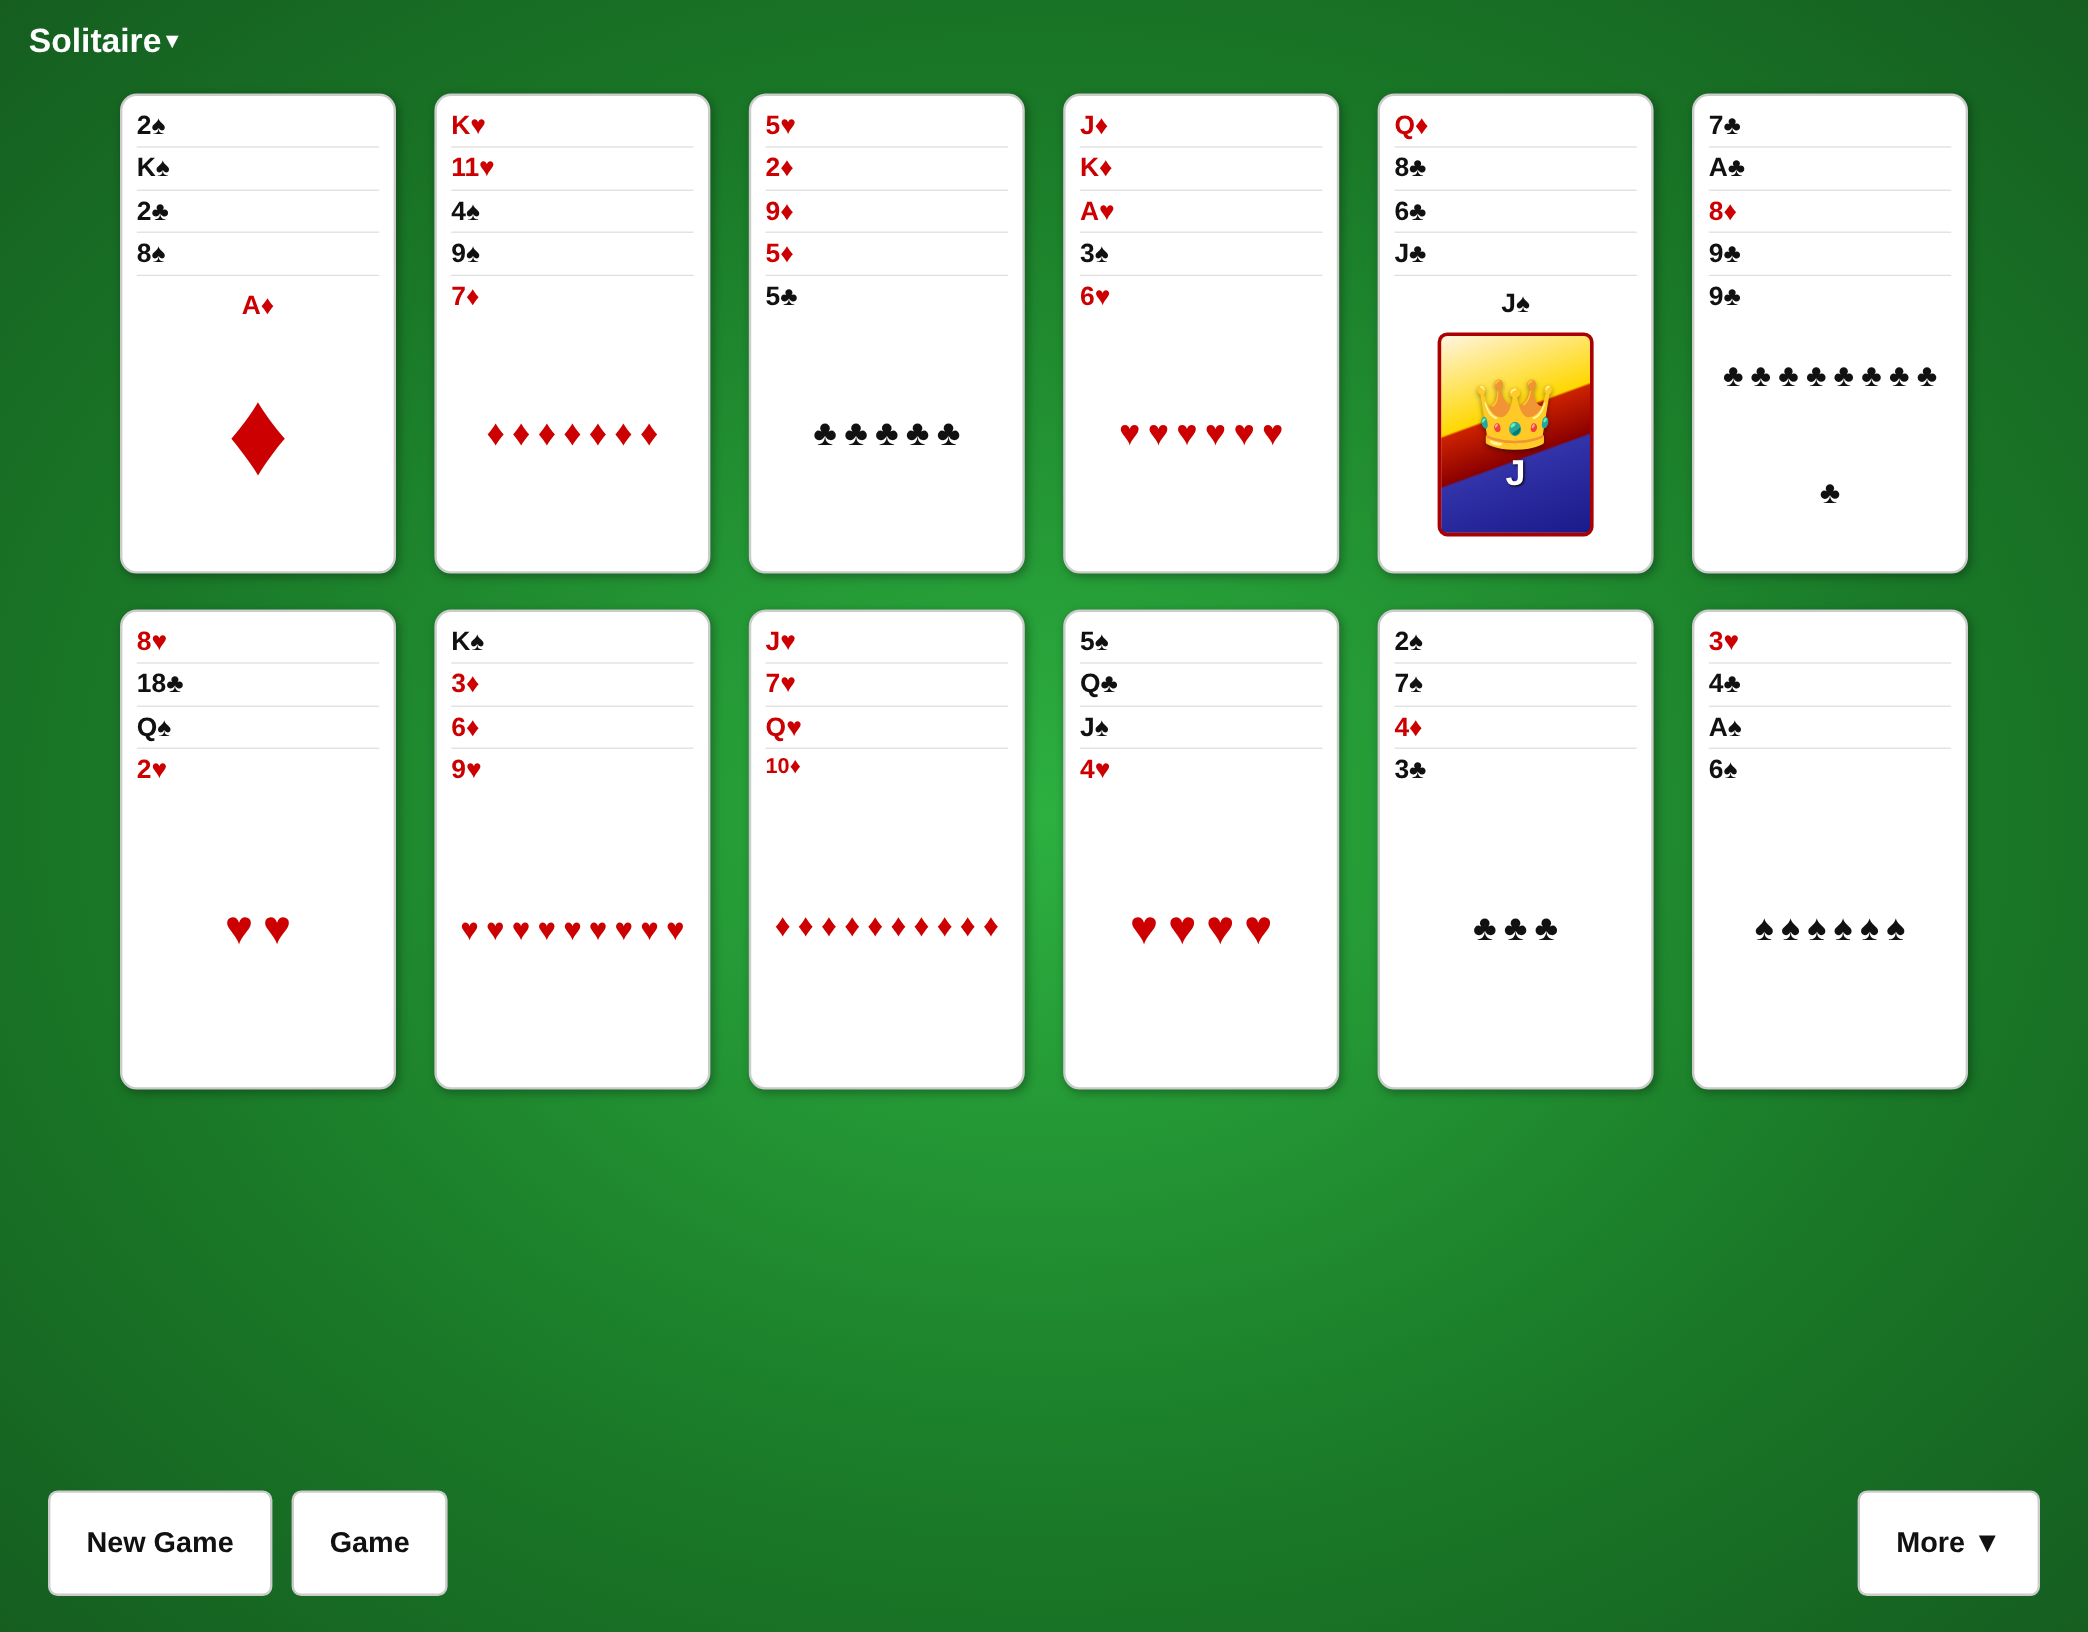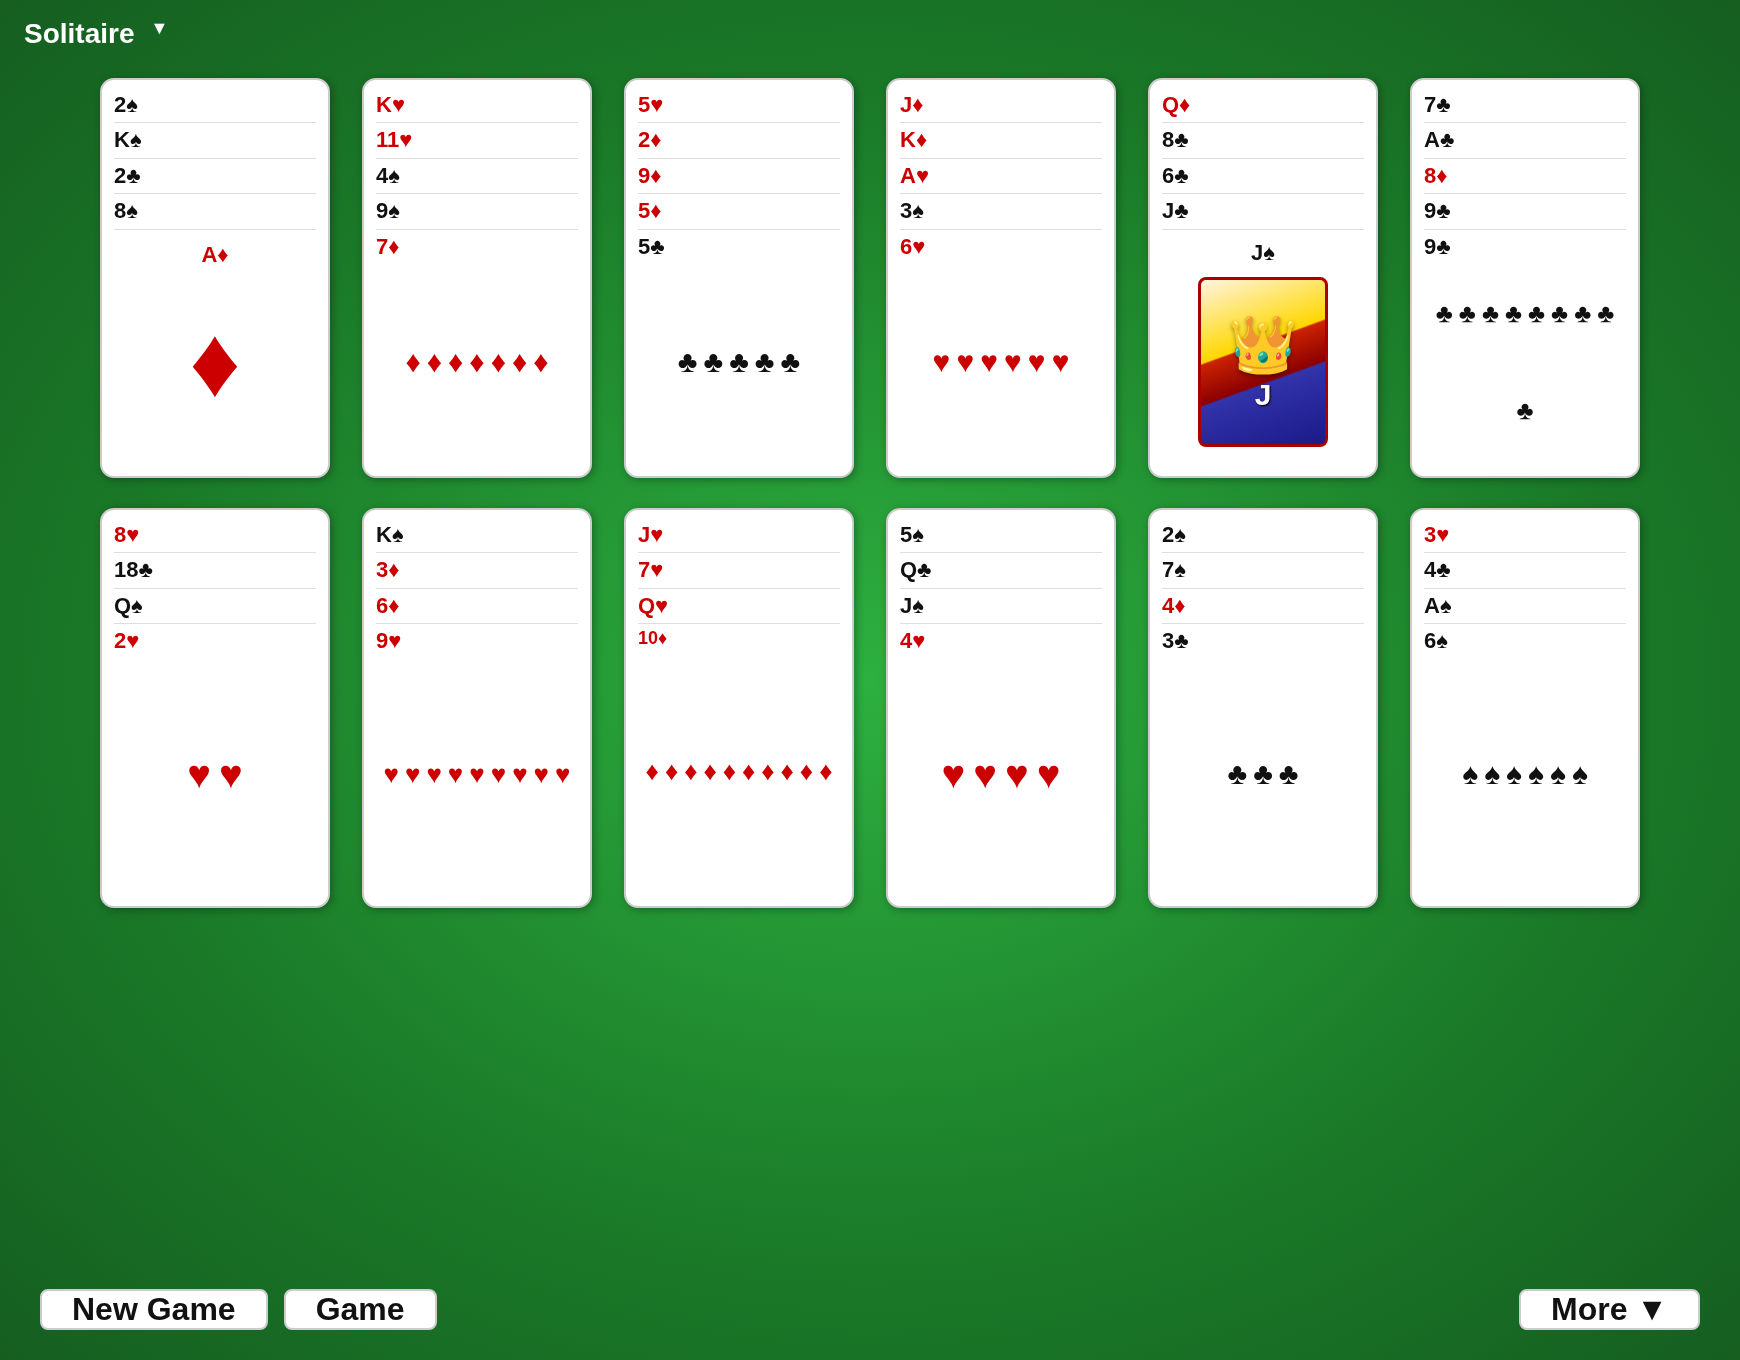--- a/index.html
+++ b/index.html
@@ -15,22 +15,22 @@
     .header {
       padding: 18px 24px;
       display: flex;
       align-items: center;
     }
     .header-title {
       color: white;
       font-size: 28px;
       font-weight: bold;
       display: flex;
-      align-items: flex-start;
-      gap: 16px;
+      align-items: center;
+      gap: 0;
     }
     .game-area {
       display: flex;
       flex-direction: column;
       gap: 30px;
       padding: 10px 80px;
       align-items: center;
     }
     .row {
       display: flex;
@@ -81,22 +81,22 @@
       align-items: center;
     }
     .footer-left {
       display: flex;
       gap: 16px;
     }
     .btn {
       background: white;
       border: 2px solid #ccc;
       border-radius: 8px;
-      padding: 0 30px;
-      font-size: 32px;
+      padding: 28px 30px;
+      font-size: 24px;
       font-weight: bold;
       cursor: pointer;
       color: #111;
     }
   </style>
 </head>
 <body>
 
 <div class="header">
   <div class="header-title">

